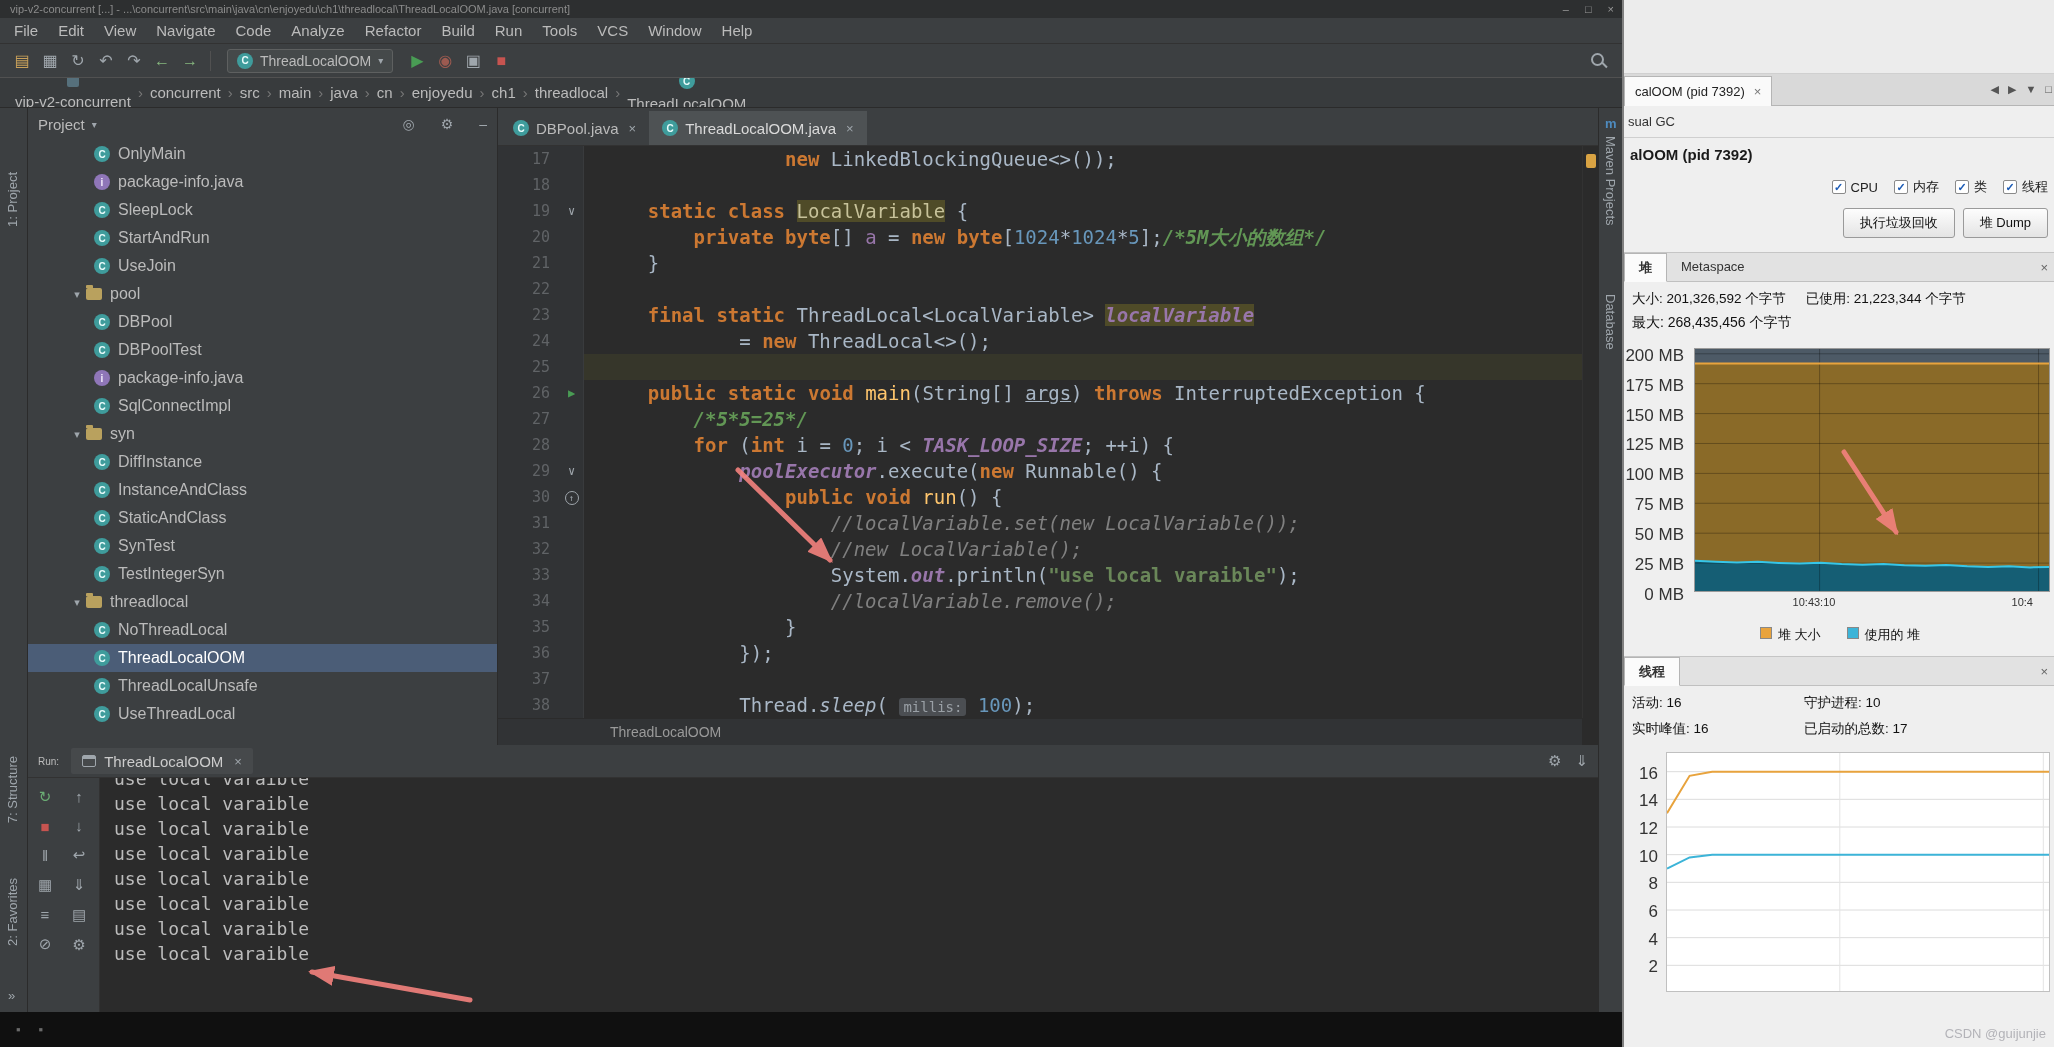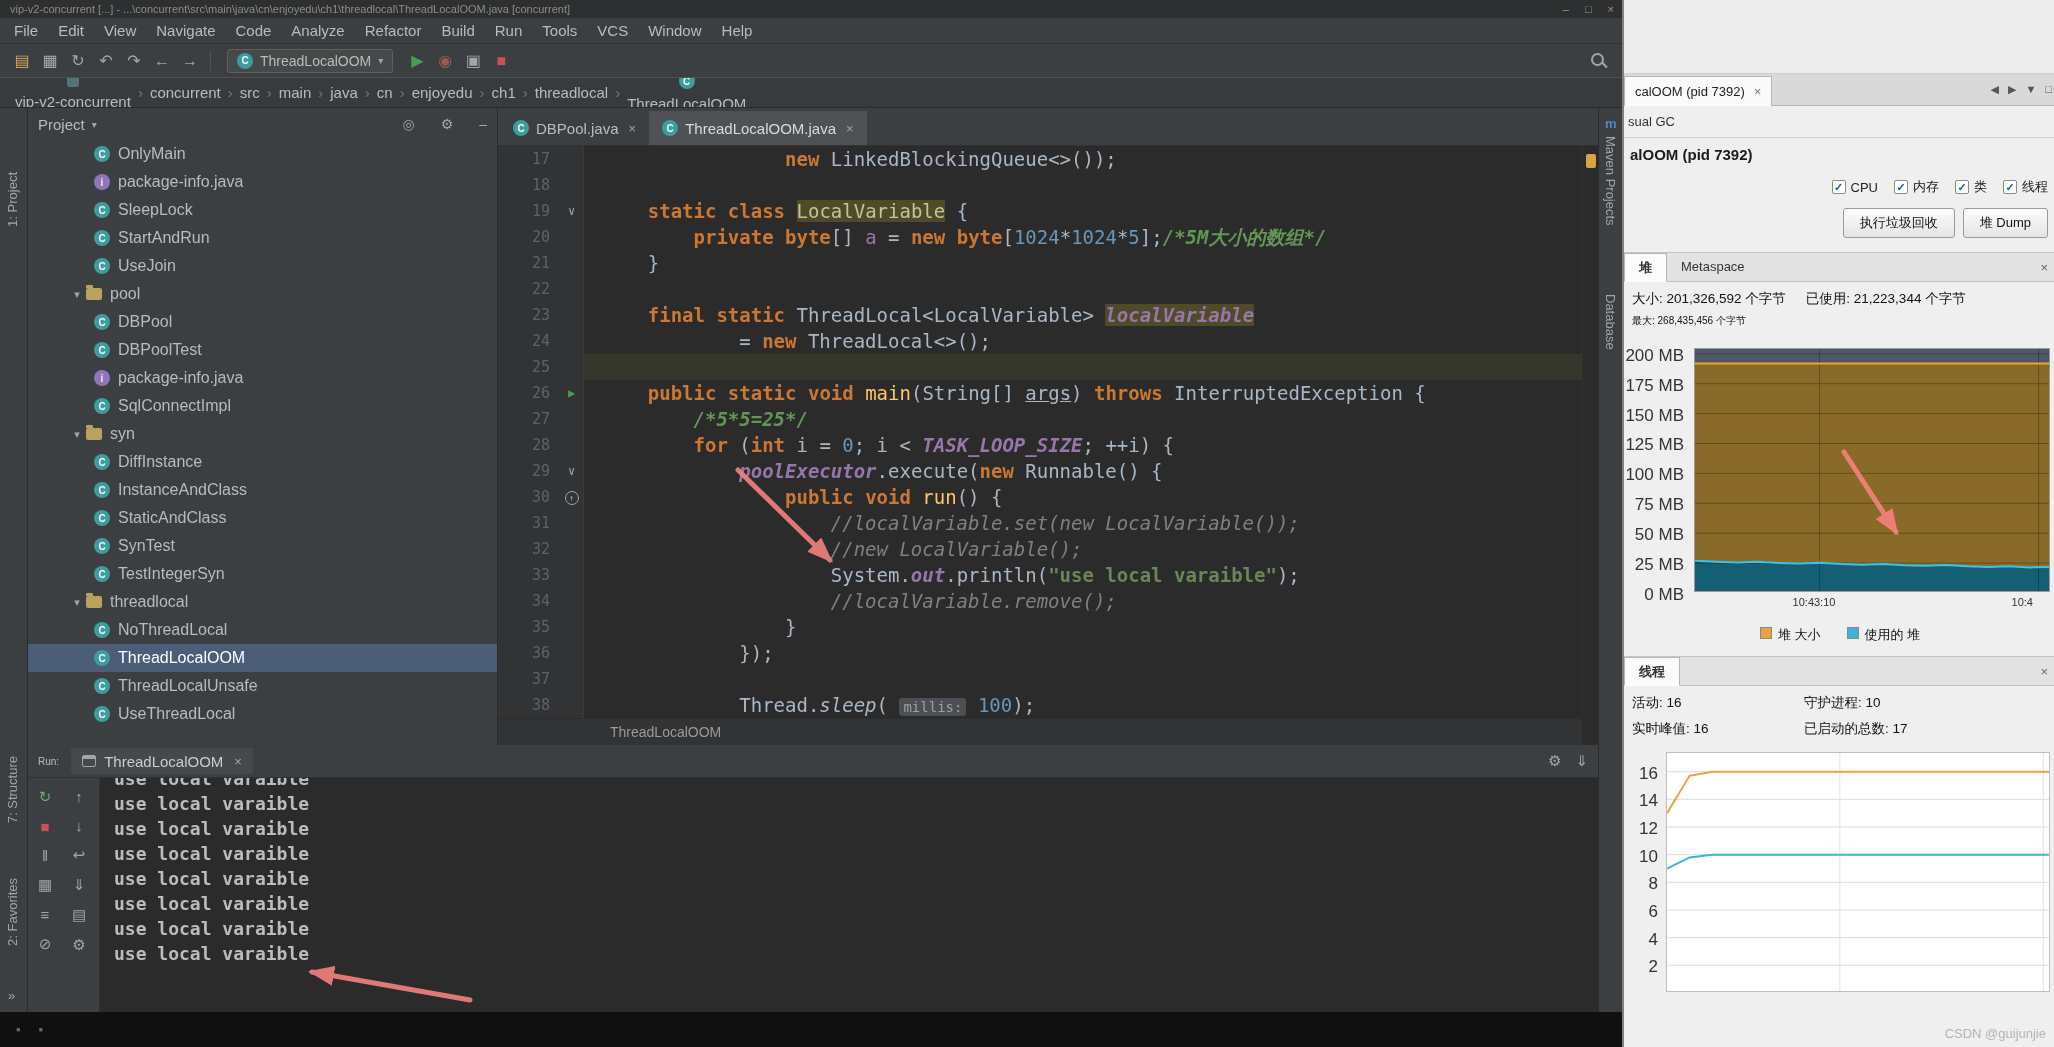--- a/index.html
+++ b/index.html
@@ -82,21 +82,21 @@
   #run-header { position:relative; z-index:2; height:33px; background:#3c3f41; border-bottom:1px solid #323232; display:flex; align-items:center; padding:0 10px; gap:12px; }
   #run-label { color:#bbb; font-size:10px; }
   #run-tab { display:flex; align-items:center; gap:8px; background:#46494b; height:26px; padding:0 11px; color:#ccc; font-size:15px; border-radius:2px; }
   .ico-console { width:14px; height:12px; border:1px solid #9fa6ac; border-radius:2px; position:relative; }
   .ico-console::before { content:""; position:absolute; left:0; top:0; width:100%; height:3px; background:#9fa6ac; }
   #run-header-right { margin-left:auto; display:flex; gap:14px; color:#9fa6ac; font-size:15px; }
   #run-body { display:flex; height:234px; overflow:hidden; }
   #run-tools { width:72px; background:#3c3f41; border-right:1px solid #323232; display:flex; padding-top:8px; }
   .rt-col { width:34px; display:flex; flex-direction:column; align-items:center; gap:12px; padding-top:2px; font-size:15px; color:#9fa6ac; }
   #console { flex:1; overflow:hidden; padding-left:14px; font-family:"DejaVu Sans Mono",monospace; font-size:18px; color:#bcbcbc; }
-  #console-lines { margin-top:-12px;font-weight:bold; }
+  #console-lines { margin-top:-12px; }
   .console-line { height:25px; line-height:25px; white-space:pre; }
 
   #bottombar { left:0; top:1012px; width:1622px; height:35px; background:#101010; color:#6a6a6a; display:flex; align-items:center; gap:18px; padding-left:16px; font-size:13px; }
 
   
   #vm { left:1622px; top:0; width:432px; height:1047px; background:#efefef; border-left:2px solid #808080; overflow:hidden; font-size:13px; color:#222; }
   #vm-top { height:74px; background:#ececec; border-bottom:1px solid #d0d0d0; }
   #vm-tabstrip { position:absolute; left:0; top:74px; width:432px; height:32px; background:#d9d9d9; border-bottom:1px solid #b5b5b5; }
   #vm-tab { position:absolute; left:0; top:2px; height:30px; background:#fafafa; border:1px solid #b5b5b5; border-bottom:none; display:flex; align-items:center; padding:0 10px; gap:9px; font-size:13px; color:#222; }
   #vm-strip-buttons { position:absolute; right:4px; top:9px; display:flex; gap:9px; color:#555; font-size:11px; }
@@ -105,21 +105,21 @@
   #vm-checks { position:absolute; right:6px; top:178px; display:flex; gap:16px; align-items:center; color:#222; }
   .vm-checkitem { display:inline-flex; align-items:center; }
   .vmcheck { width:14px; height:14px; border:1px solid #8a8a8a; background:#fff; display:inline-flex; align-items:center; justify-content:center; color:#1c5bb5; font-size:11px; font-weight:bold; margin-right:5px; border-radius:2px; }
   #vm-buttons { position:absolute; right:6px; top:208px; display:flex; gap:8px; }
   .vmbtn { height:30px; padding:0 16px; background:linear-gradient(#fdfdfd,#e4e4e4); border:1px solid #9a9a9a; border-radius:3px; font-size:13px; display:flex; align-items:center; color:#111; }
   .vm-tabrow { position:absolute; left:0; width:432px; height:30px; background:#e2e2e2; border-top:1px solid #c5c5c5; border-bottom:1px solid #c0c0c0; display:flex; align-items:flex-end; }
   .vm-tab2 { height:29px; padding:0 14px; display:flex; align-items:center; font-size:13px; color:#333; }
   .vm-tab2.sel { background:#fbfbfb; border:1px solid #b5b5b5; border-bottom:1px solid #fbfbfb; margin-bottom:-1px; font-weight:bold; }
   .vm-x { margin-left:auto; margin-right:8px; color:#666; font-size:13px; align-self:center; }
   #vm-stats1 { position:absolute; left:8px; top:290px; display:flex; gap:20px; white-space:nowrap; font-size:13.5px; color:#111; }
-  #vm-stats2 { position:absolute; left:8px; top:314px; font-size:10px; color:#111; }
+  #vm-stats2 { position:absolute; left:8px; top:314px; font-size:14px; color:#111; }
   .ylab { position:absolute; right:6px; font-size:17px; color:#333; }
   #heap-ylab { position:absolute; left:0; top:348px; width:66px; height:244px; }
   #heap-svg { position:absolute; left:70px; top:348px; border:1px solid #9a9a9a; }
   #heap-xlab { position:absolute; left:70px; top:596px; width:360px; height:16px; overflow:hidden; }
   .xlab { position:absolute; font-size:11px; color:#333; white-space:nowrap; }
   #vm-legend { position:absolute; left:0; top:626px; width:432px; display:flex; justify-content:center; gap:26px; font-size:13px; align-items:center; color:#111; }
   .leg-sq { width:12px; height:12px; display:inline-block; margin-right:6px; border:1px solid #888; }
   #vm-threadstats { position:absolute; left:8px; top:690px; width:418px; font-size:13.5px; line-height:26px; color:#111; }
   .ts-row { display:flex; }
   .ts-row span:first-child { width:172px; }

